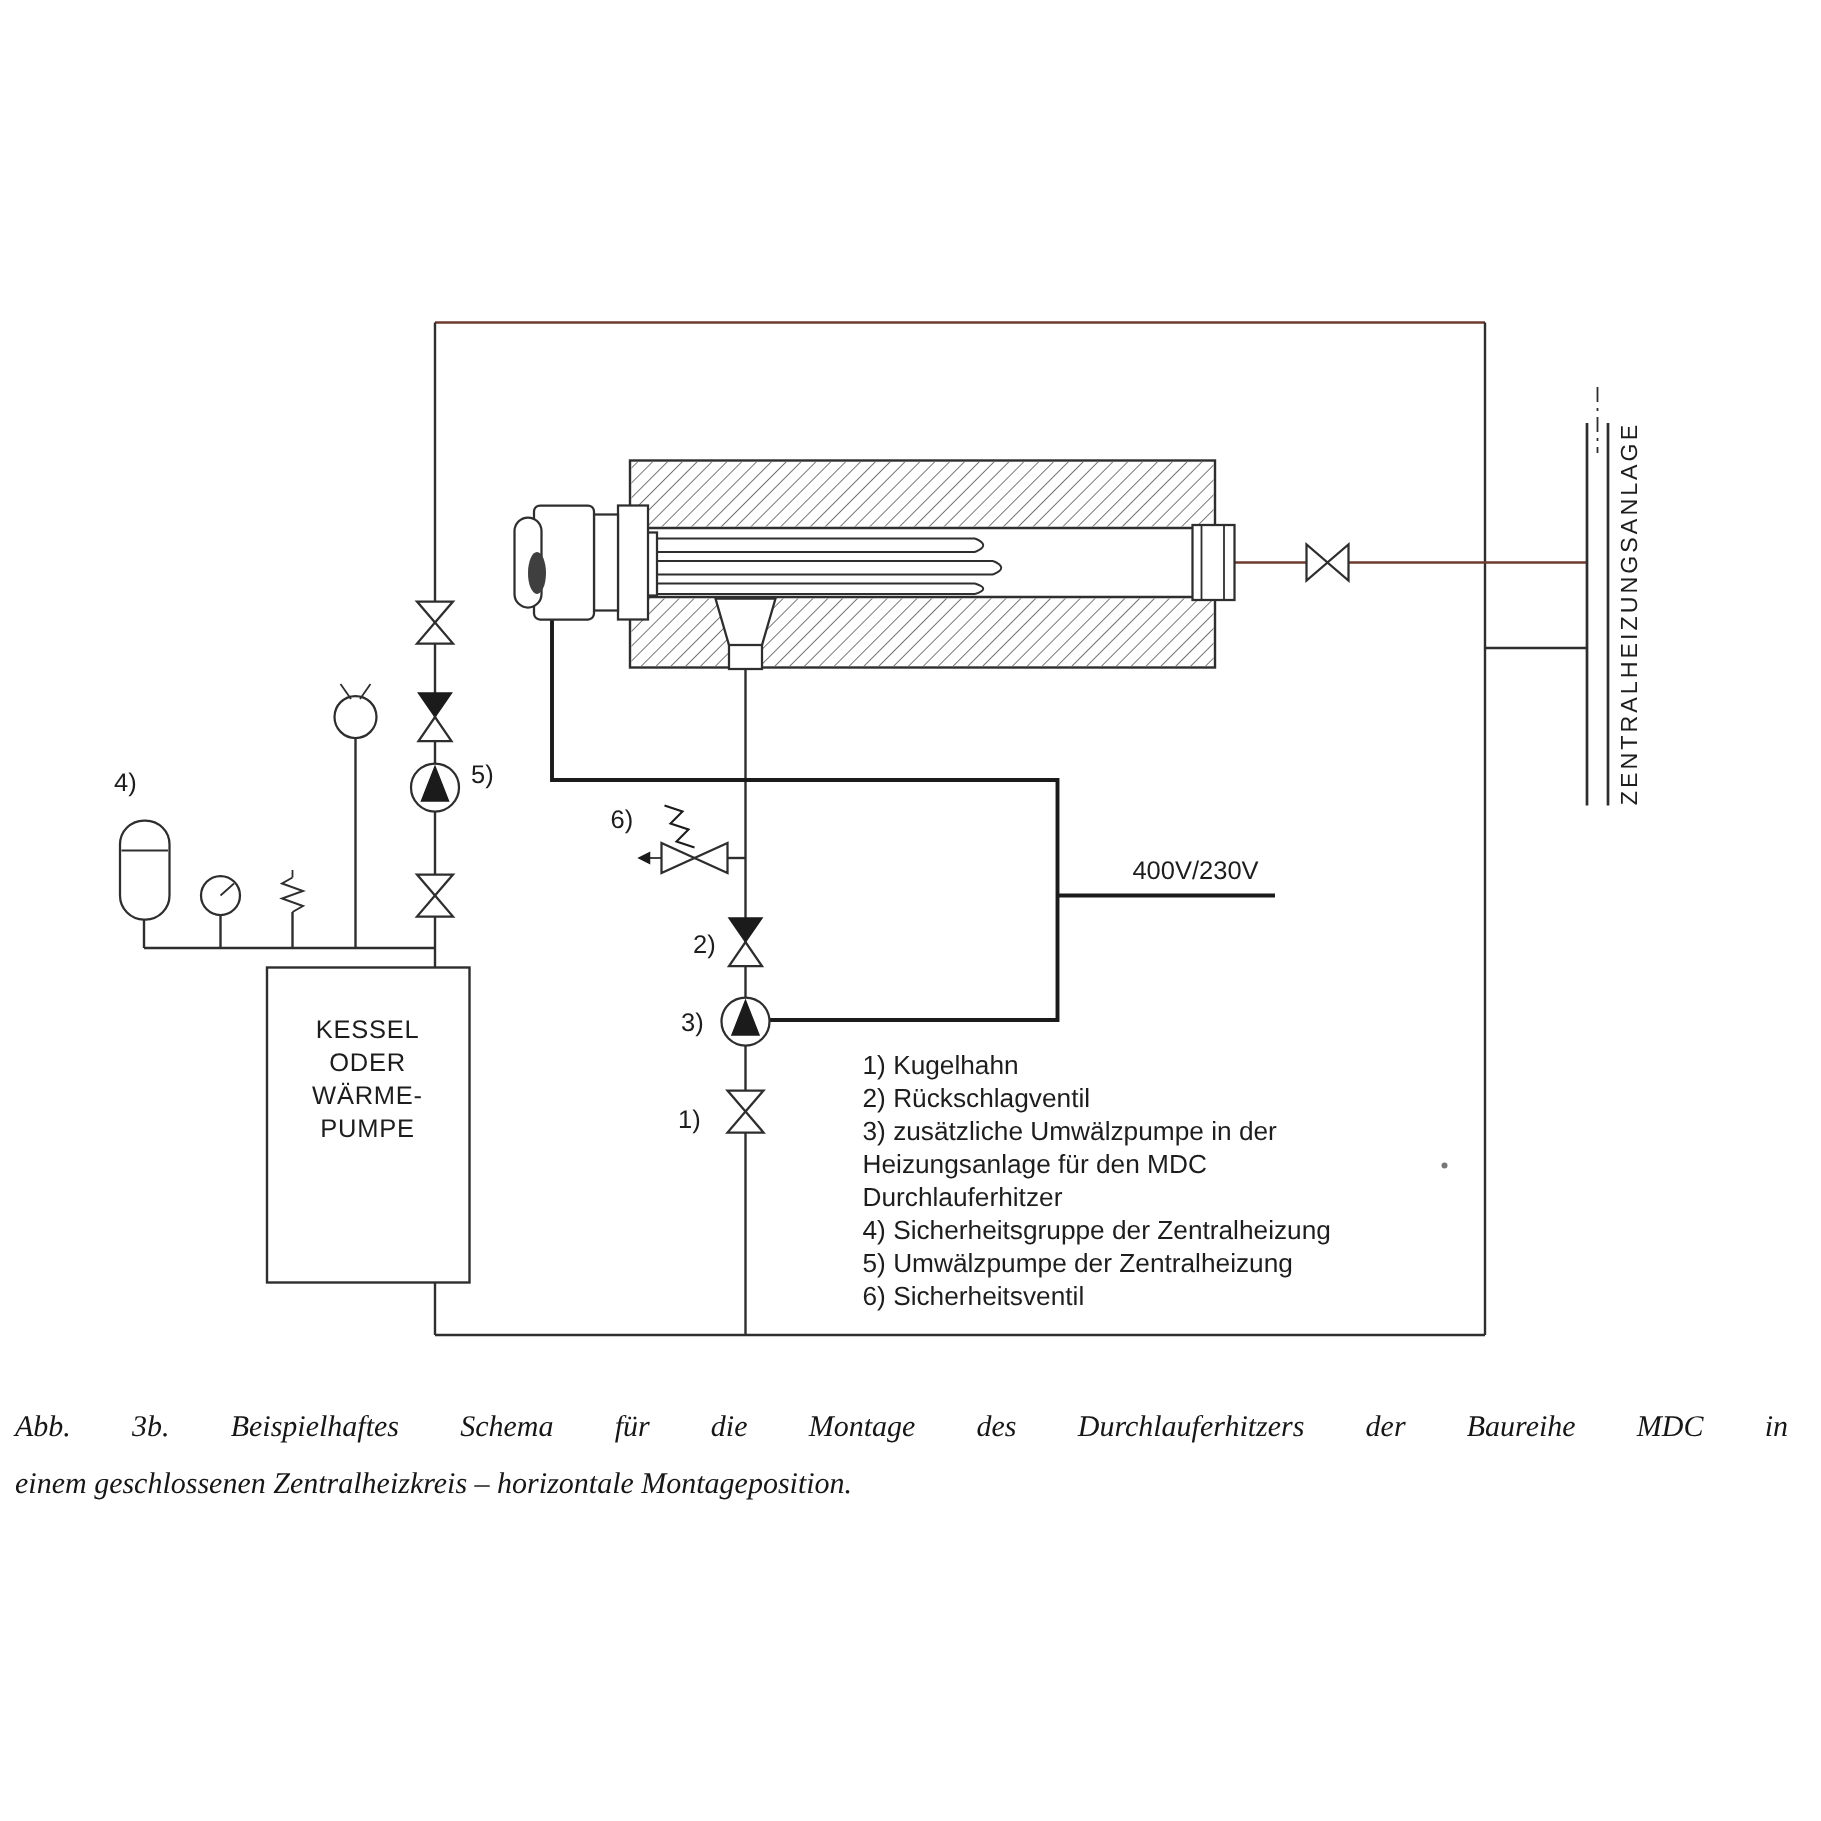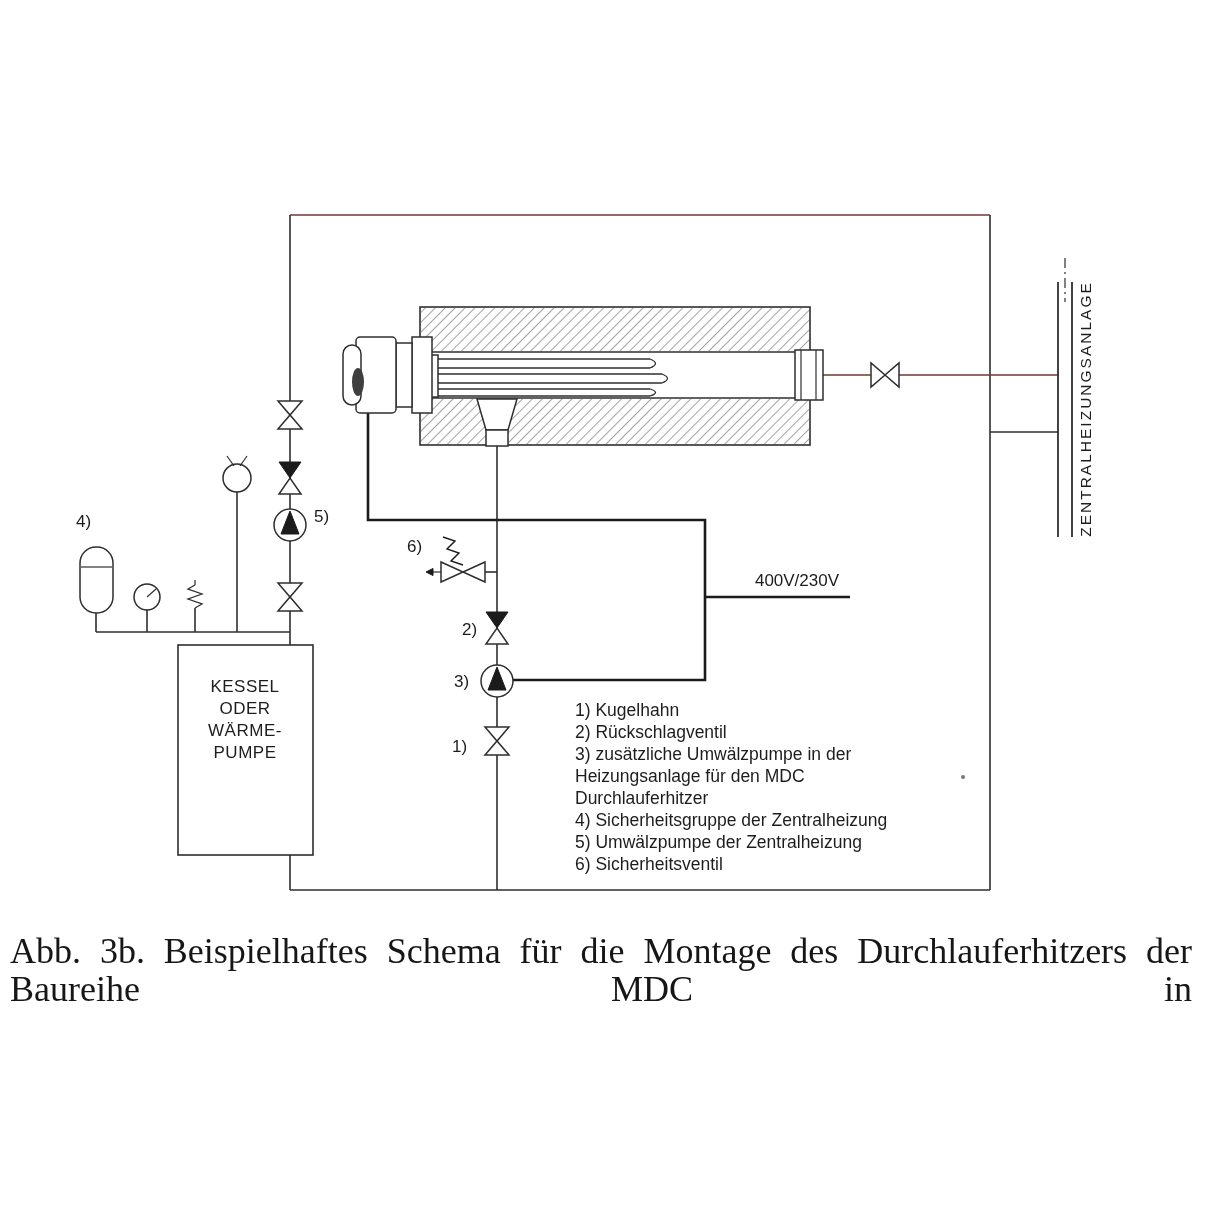--- a/index.html
+++ b/index.html
@@ -10,21 +10,21 @@
   .ln{stroke:#2e2e2e;stroke-width:1.6;fill:none;}
   .thin{stroke:#2e2e2e;stroke-width:1.2;fill:none;}
   .sym{fill:#ffffff;stroke:#2e2e2e;stroke-width:1.5;}
   .blk{fill:#1b1b1b;stroke:#1b1b1b;stroke-width:1;}
   .elec{stroke:#1b1b1b;stroke-width:2.6;fill:none;}
   .dlabel{font-size:17px;}
   .legend-line{font-size:17.5px;}
   .kessel-line{font-size:17px;letter-spacing:.5px;}
   .wall-label{font-size:15.5px;letter-spacing:2px;}
   .caption{position:absolute;left:10px;top:932px;width:1182px;color:#161616;
-           font-family:"Liberation Serif",serif;font-size:36px;line-height:38px;}
+           font-family:"Liberation Serif",serif;font-size:20px;line-height:38px;font-style:italic;}
   .caption .j{text-align:justify;text-align-last:justify;}
 </style>
 </head>
 <body>
 
 <div class="page">
 
 <svg width="1214" height="920" viewBox="0 0 1214 920">
   <defs>
     <pattern id="hatch" width="7" height="7" patternUnits="userSpaceOnUse" patternTransform="rotate(45)">
@@ -179,15 +179,16 @@
     <text class="legend-line" x="575" y="826">4) Sicherheitsgruppe der Zentralheizung</text>
     <text class="legend-line" x="575" y="848">5) Umwälzpumpe der Zentralheizung</text>
     <text class="legend-line" x="575" y="870">6) Sicherheitsventil</text>
   </g>
 
   <circle cx="963" cy="777" r="2" fill="#777"></circle>
 </svg>
 
 <div class="caption">
   <div class="j">Abb. 3b. Beispielhaftes Schema für die Montage des Durchlauferhitzers der Baureihe MDC in</div>
+  <div>einem geschlossenen Zentralheizkreis – horizontale Montageposition.</div>
 </div>
 
 </div>
 
 </body></html>

